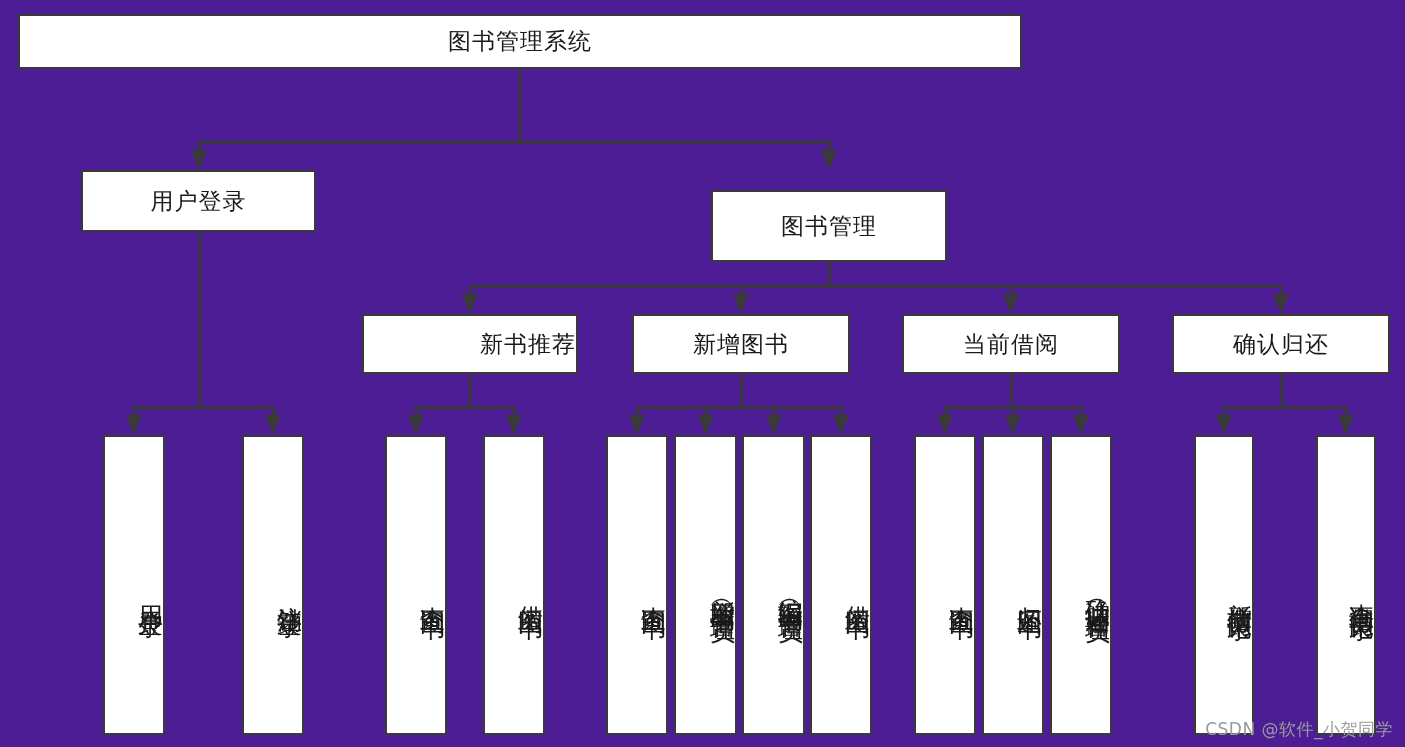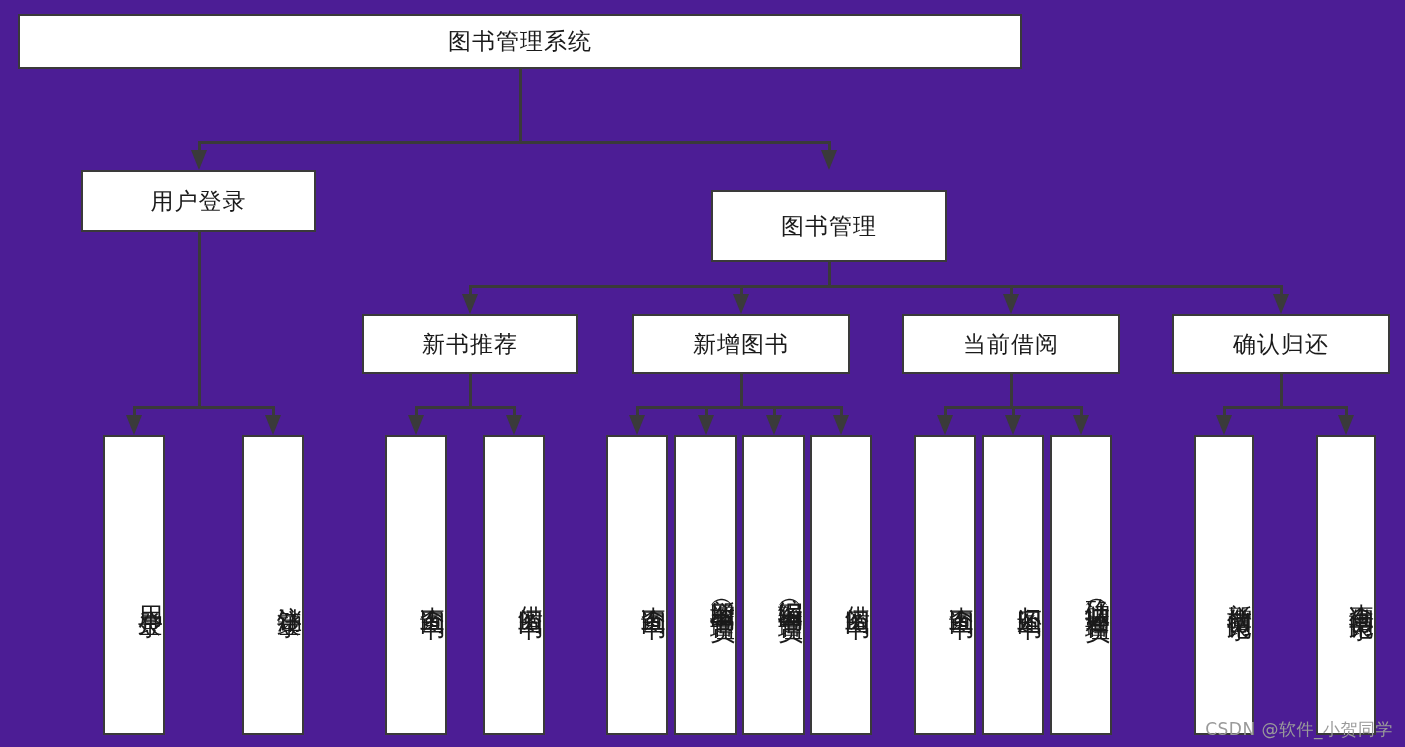--- a/index.html
+++ b/index.html
@@ -132,21 +132,21 @@
   <div id="nodes-layer">
       <div class="node h" style="left: 18px; top: 14px; width: 1004px; height: 55px;">
         <span class="label">图书管理系统</span>
       </div>
       <div class="node h" style="left: 81px; top: 170px; width: 235px; height: 62px;">
         <span class="label">用户登录</span>
       </div>
       <div class="node h" style="left: 711px; top: 170px; width: 236px; height: 72px; margin-top: 20px;">
         <span class="label">图书管理</span>
       </div>
-      <div class="node h" style="left: 362px; top: 314px; width: 216px; height: 60px;">
+      <div class="node h" style="left: 362px; top: 314px; width: 216px; height: 60px; justify-content: flex-end;">
         <span class="label">新书推荐</span>
       </div>
       <div class="node h" style="left: 632px; top: 314px; width: 218px; height: 60px;">
         <span class="label">新增图书</span>
       </div>
       <div class="node h" style="left: 902px; top: 314px; width: 218px; height: 60px; align-items: center;">
         <span class="label">当前借阅</span>
       </div>
       <div class="node h" style="left: 1172px; top: 314px; width: 218px; height: 60px;">
         <span class="label">确认归还</span>

